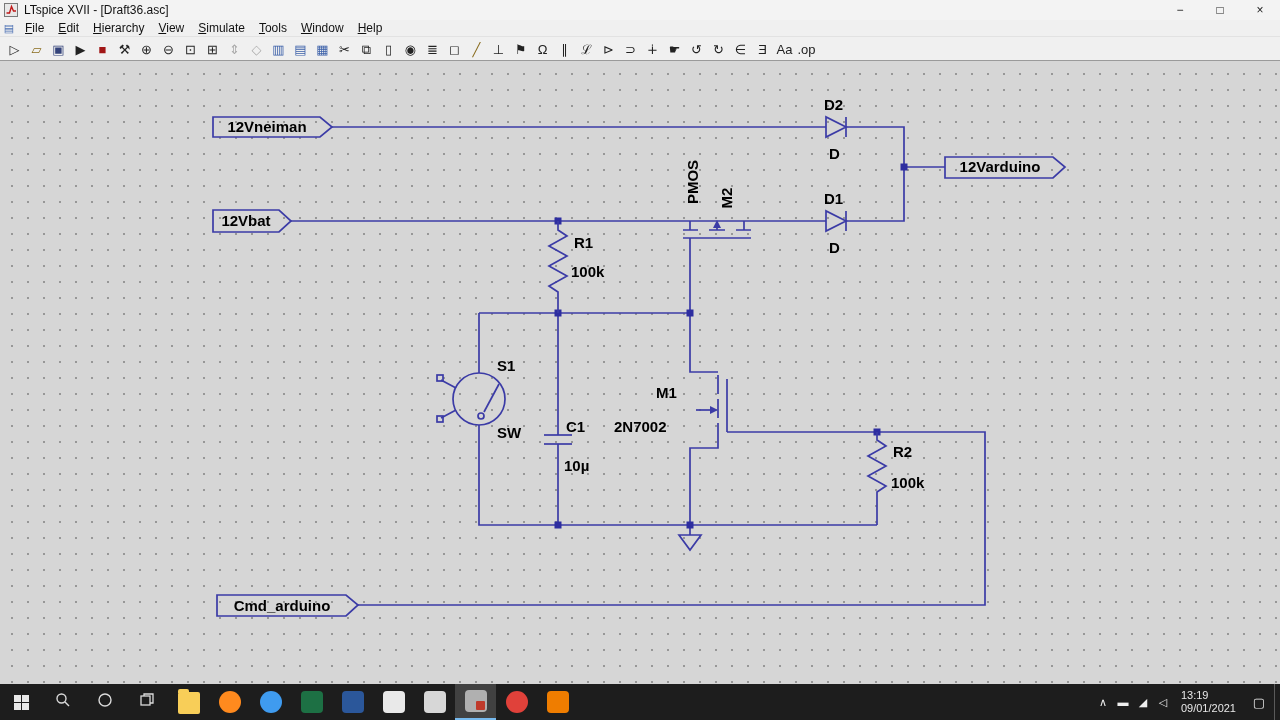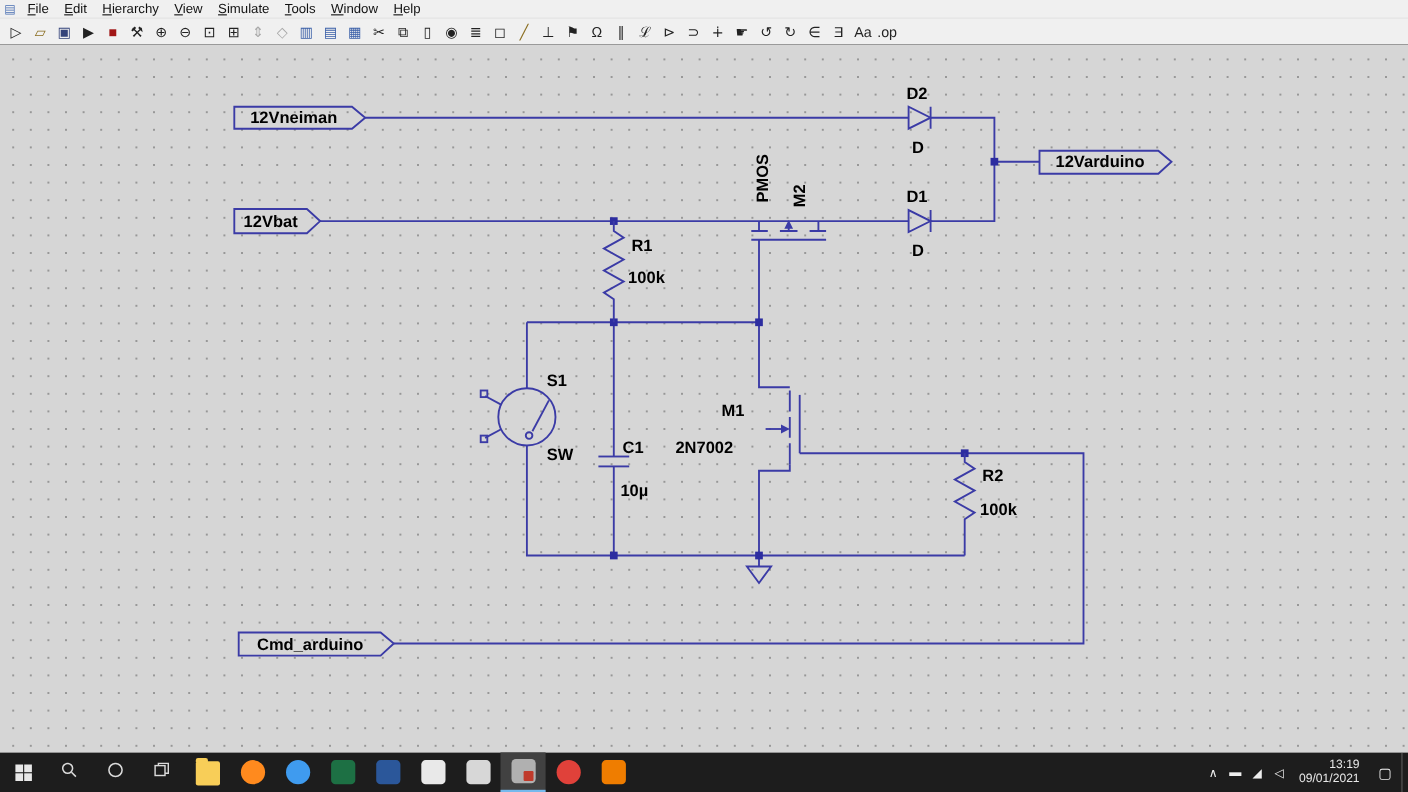--- a/index.html
+++ b/index.html
@@ -42,30 +42,44 @@
   .tb-app.active { background:#414141; border-bottom:2px solid #76b9ed; }
   .app-glyph { width:22px; height:22px; display:block; position:relative; }
   .app-glyph.circle { border-radius:50%; }
   .app-glyph.square { border-radius:4px; }
   .app-glyph.folder { border-radius:2px; margin-top:2px; }
   .app-glyph.folder::before { content:""; position:absolute; top:-3px; left:0; width:11px; height:4px; background:inherit; border-radius:2px 2px 0 0; }
   .tb-app.active .app-glyph::after { content:""; position:absolute; right:2px; bottom:2px; width:9px; height:9px; background:#c03a2b; border-radius:1px; }
   .tb-spacer { flex:1 1 auto; }
   .tray { display:flex; align-items:center; }
   .tray-icon { width:20px; text-align:center; font-size:11px; color:#eee; }
-  .clock { font-size:11px; line-height:13px; text-align:right; padding:0 8px; display:flex; flex-direction:column; justify-content:center; }
+  .clock { font-size:11px; line-height:13px; text-align:left; padding:0 8px; display:flex; flex-direction:column; justify-content:center; }
   .action-center { width:30px; display:flex; align-items:center; justify-content:center; font-size:13px; }
   .show-desktop { width:6px; border-left:1px solid #5a5a5a; }
   u { text-decoration:underline; }
 </style>
 </head>
 <body>
 
 <div class="window">
 
+  <div class="titlebar">
+    <span class="app-icon">
+      <svg width="14" height="14" viewBox="0 0 14 14">
+        <rect x="0.5" y="0.5" width="13" height="13" fill="#e8e8e8" stroke="#7a7a7a"></rect>
+        <path d="M2.5,10 L5.5,10 7.5,3.5 9.5,8 12,8" stroke="#c01818" fill="none" stroke-width="1.4"></path>
+      </svg>
+    </span>
+    <span class="title-text">LTspice XVII - [Draft36.asc]</span>
+    <div class="win-controls">
+      <span class="win-btn">−</span>
+      <span class="win-btn">□</span>
+      <span class="win-btn close">×</span>
+    </div>
+  </div>
 
   <div class="menubar">
     <span class="doc-icon">▤</span>
     <span class="menu-item"><u>F</u>ile</span>
     <span class="menu-item"><u>E</u>dit</span>
     <span class="menu-item"><u>H</u>ierarchy</span>
     <span class="menu-item"><u>V</u>iew</span>
     <span class="menu-item"><u>S</u>imulate</span>
     <span class="menu-item"><u>T</u>ools</span>
     <span class="menu-item"><u>W</u>indow</span>

